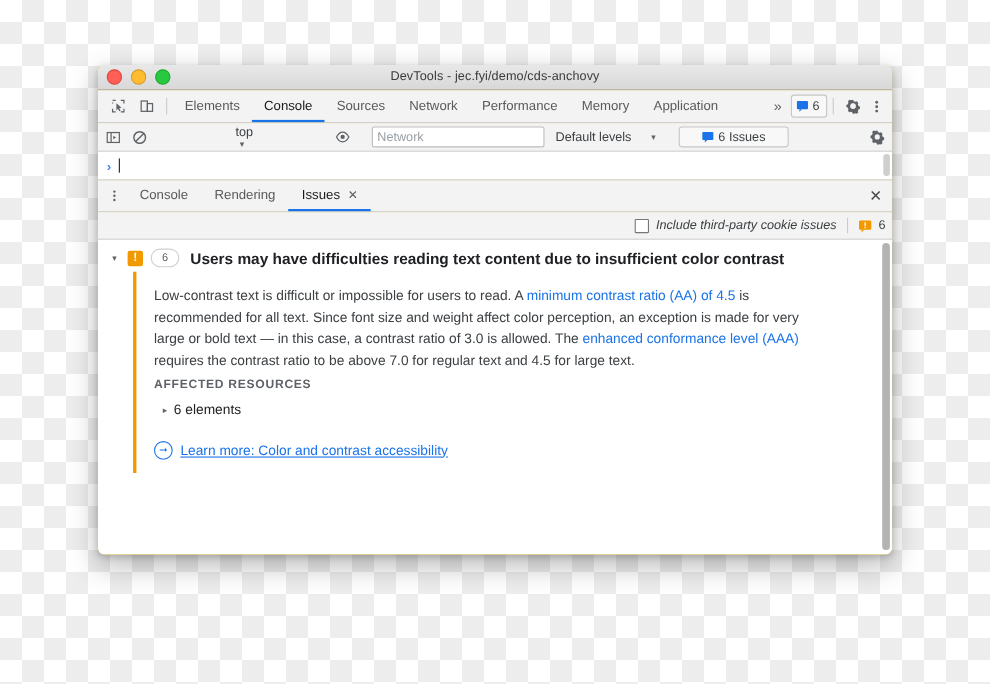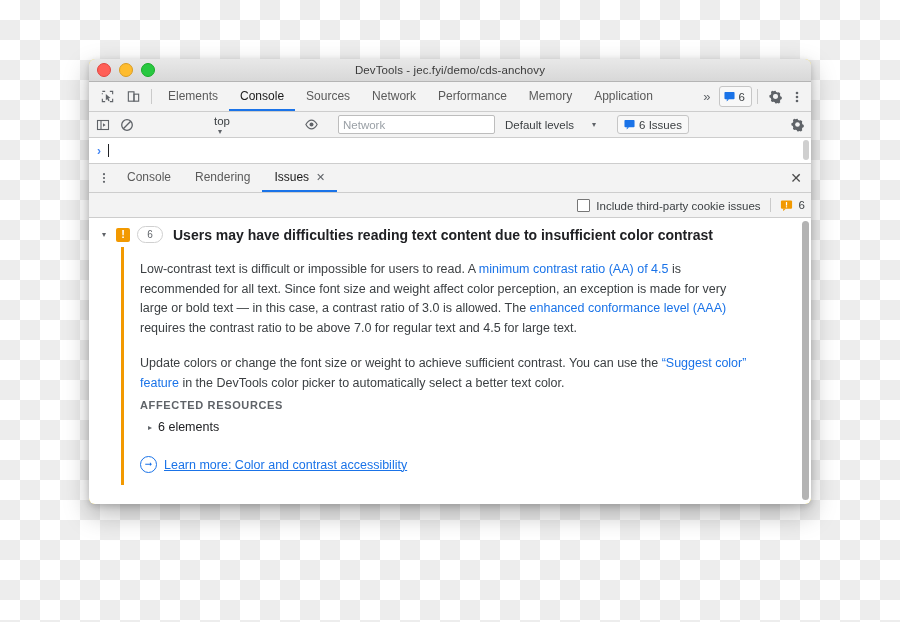--- a/index.html
+++ b/index.html
@@ -156,21 +156,21 @@
   .levels-select {
     display: flex; align-items: center; gap: 18px;
     padding: 0 6px;
     color: #3c4043;
   }
   .issues-chip {
     display: flex; align-items: center; gap: 4px;
     border: 1px solid #c6c6c6;
     border-radius: 3px;
     background: #f8f8f8;
-    padding: 0 6px;
+    padding: 0 20px;
     height: 17px;
     font-size: 11.5px;
     color: #3c4043;
   }
   .console-toolbar .spacer { flex: 1 1 auto; }
 
   
   .prompt-row {
     height: 25px;
     background: #ffffff;
@@ -241,21 +241,21 @@
     border-bottom: 1px solid #cdcdcd;
     display: flex;
     align-items: center;
     justify-content: flex-end;
     flex: 0 0 auto;
     font-size: 11.5px;
     color: #3c4043;
     padding-right: 6px;
   }
   .cookie-check {
-    display: flex; align-items: flex-end; gap: 6px;
+    display: flex; align-items: center; gap: 6px; font-style: italic;
   }
   .cbox {
     width: 11px; height: 11px;
     border: 1px solid #767676;
     border-radius: 1px;
     background: #fff;
   }
   .bar-sep { width: 1px; height: 14px; background: #cacaca; margin: 0 9px; }
   .warn-count {
     display: flex; align-items: center; gap: 6px;
@@ -555,21 +555,20 @@
       <span class="twisty">▾</span>
       <span class="warn-icon">!</span>
       <span class="count-pill">6</span>
       <span class="issue-title">Users may have difficulties reading text content due to insufficient color contrast</span>
     </div>
 
     <div class="issue-detail">
 
       <p><span>Low-contrast text is difficult or impossible for users to read. A </span><a class="link" href="#">minimum contrast ratio (AA) of 4.5</a><span> is recommended for all text. Since font size and weight affect color perception, an exception is made for very large or bold text — in this case, a contrast ratio of 3.0 is allowed. The </span><a class="link" href="#">enhanced conformance level (AAA)</a><span> requires the contrast ratio to be above 7.0 for regular text and 4.5 for large text.</span></p>
 
-      <p><span>Update colors or change the font size or weight to achieve sufficient contrast. You can use the </span><a class="link" href="#">“Suggest color” feature</a><span> in the DevTools color picker to automatically select a better text color.</span></p>
 
       <div class="affected-label">AFFECTED RESOURCES</div>
 
       <div class="affected-row">
         <span class="twisty2">▸</span>
         <span>6 elements</span>
       </div>
 
       <div class="learn-more">
         <span class="arrow-circle">➞</span>

